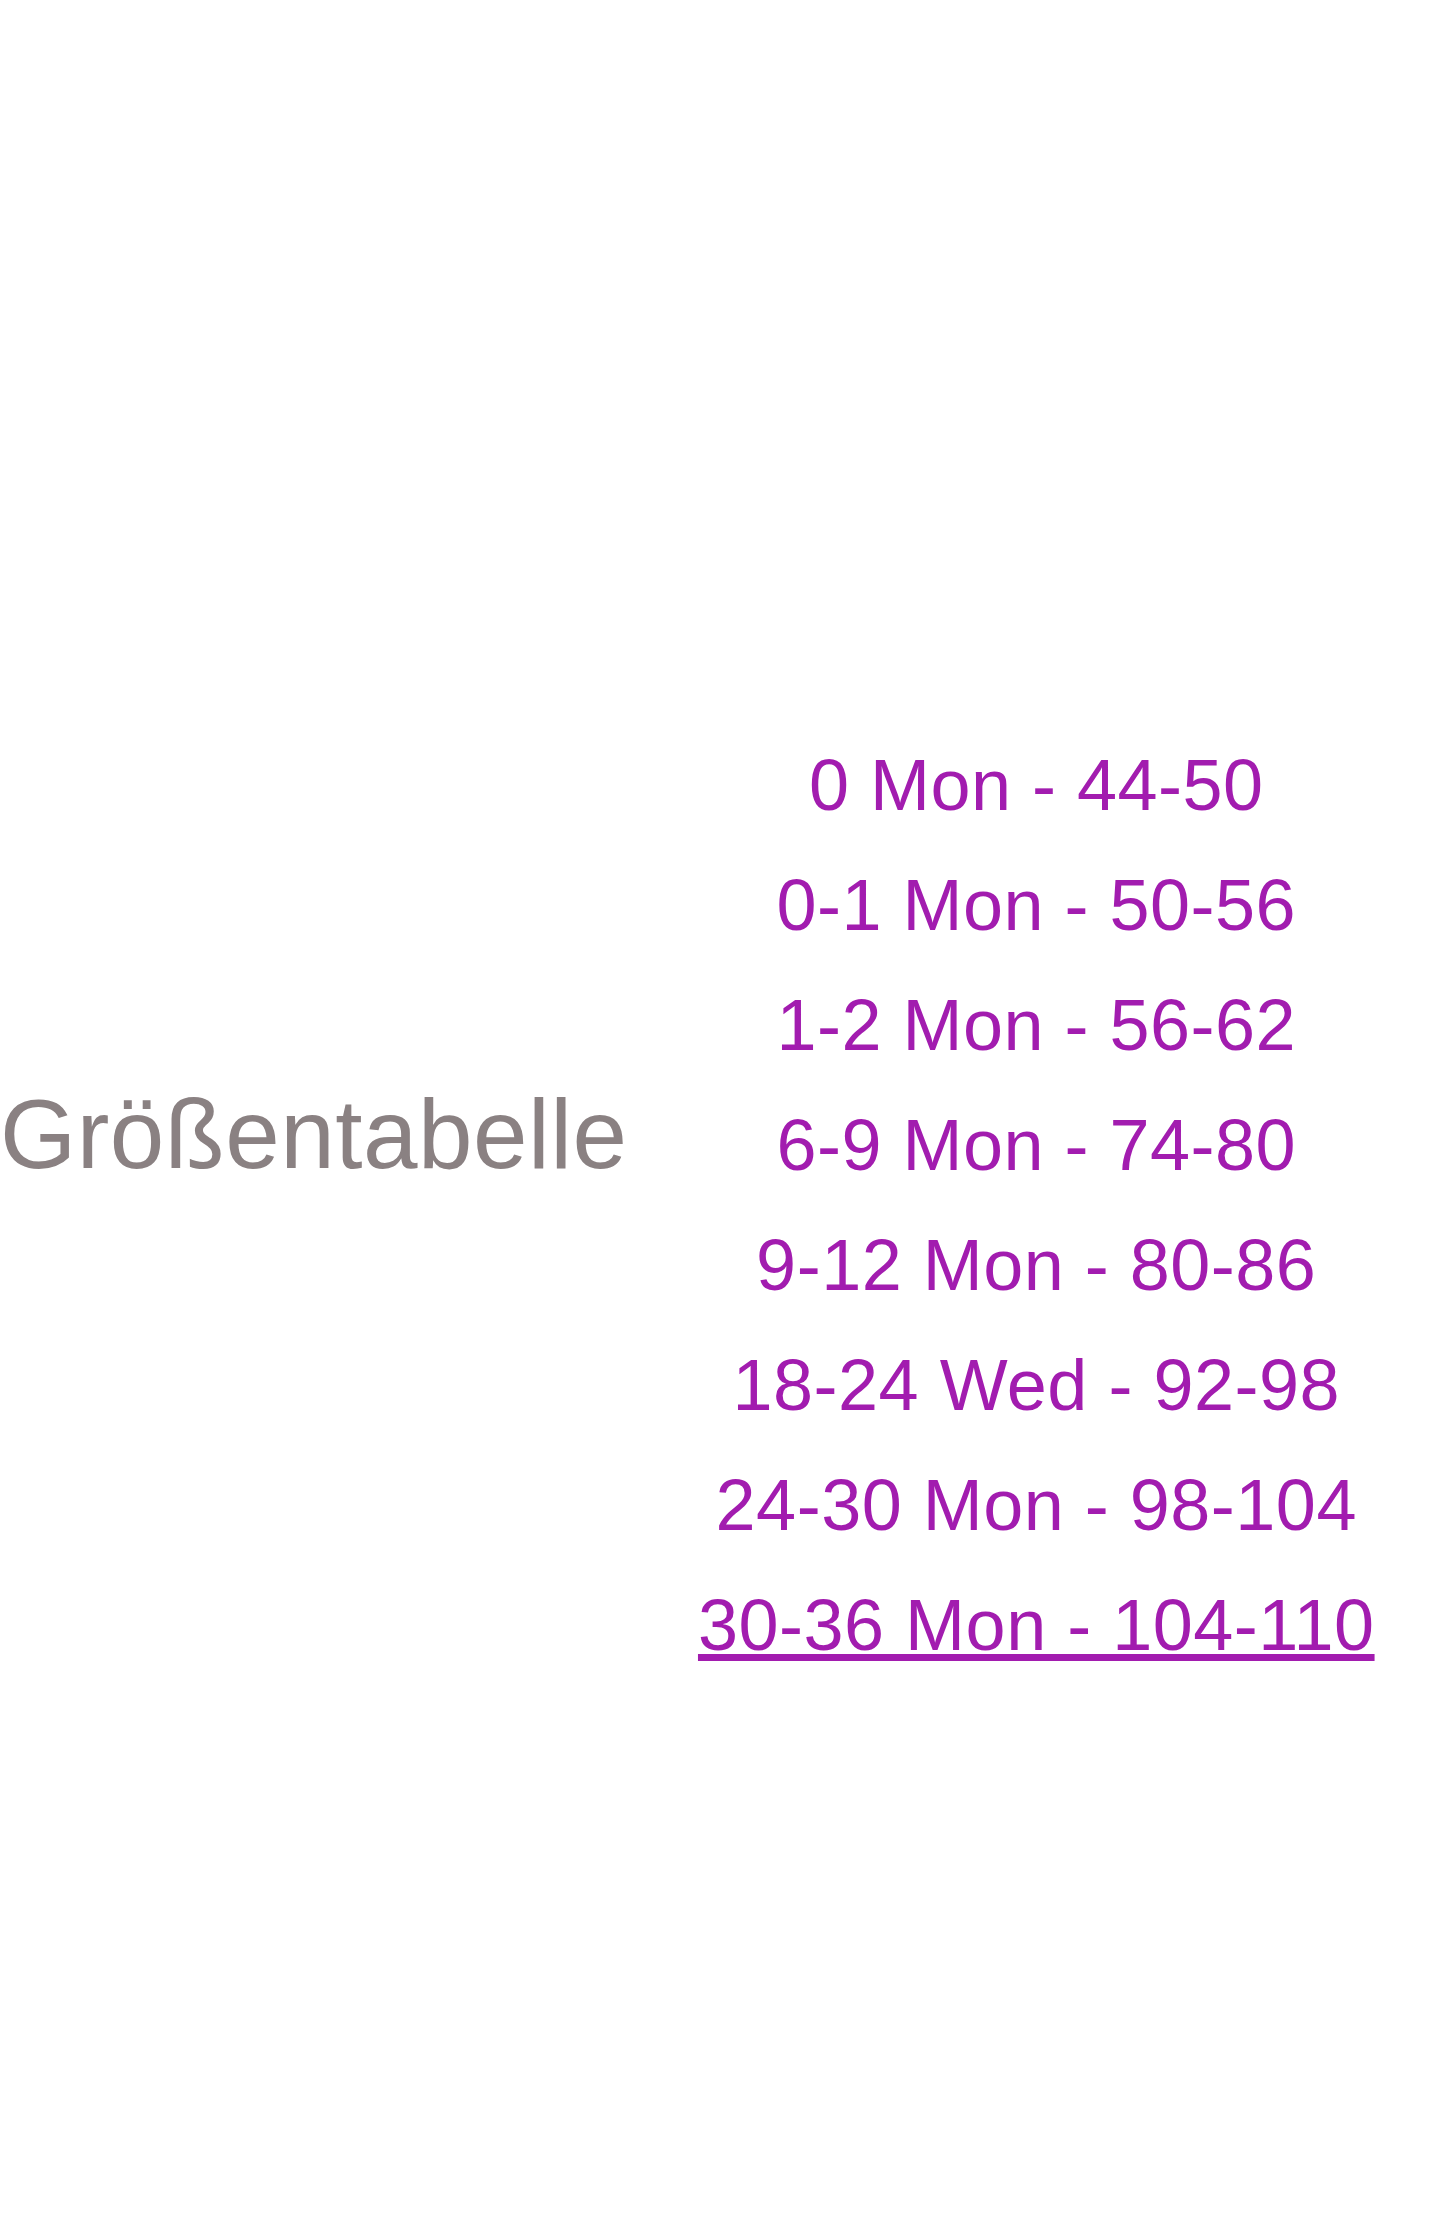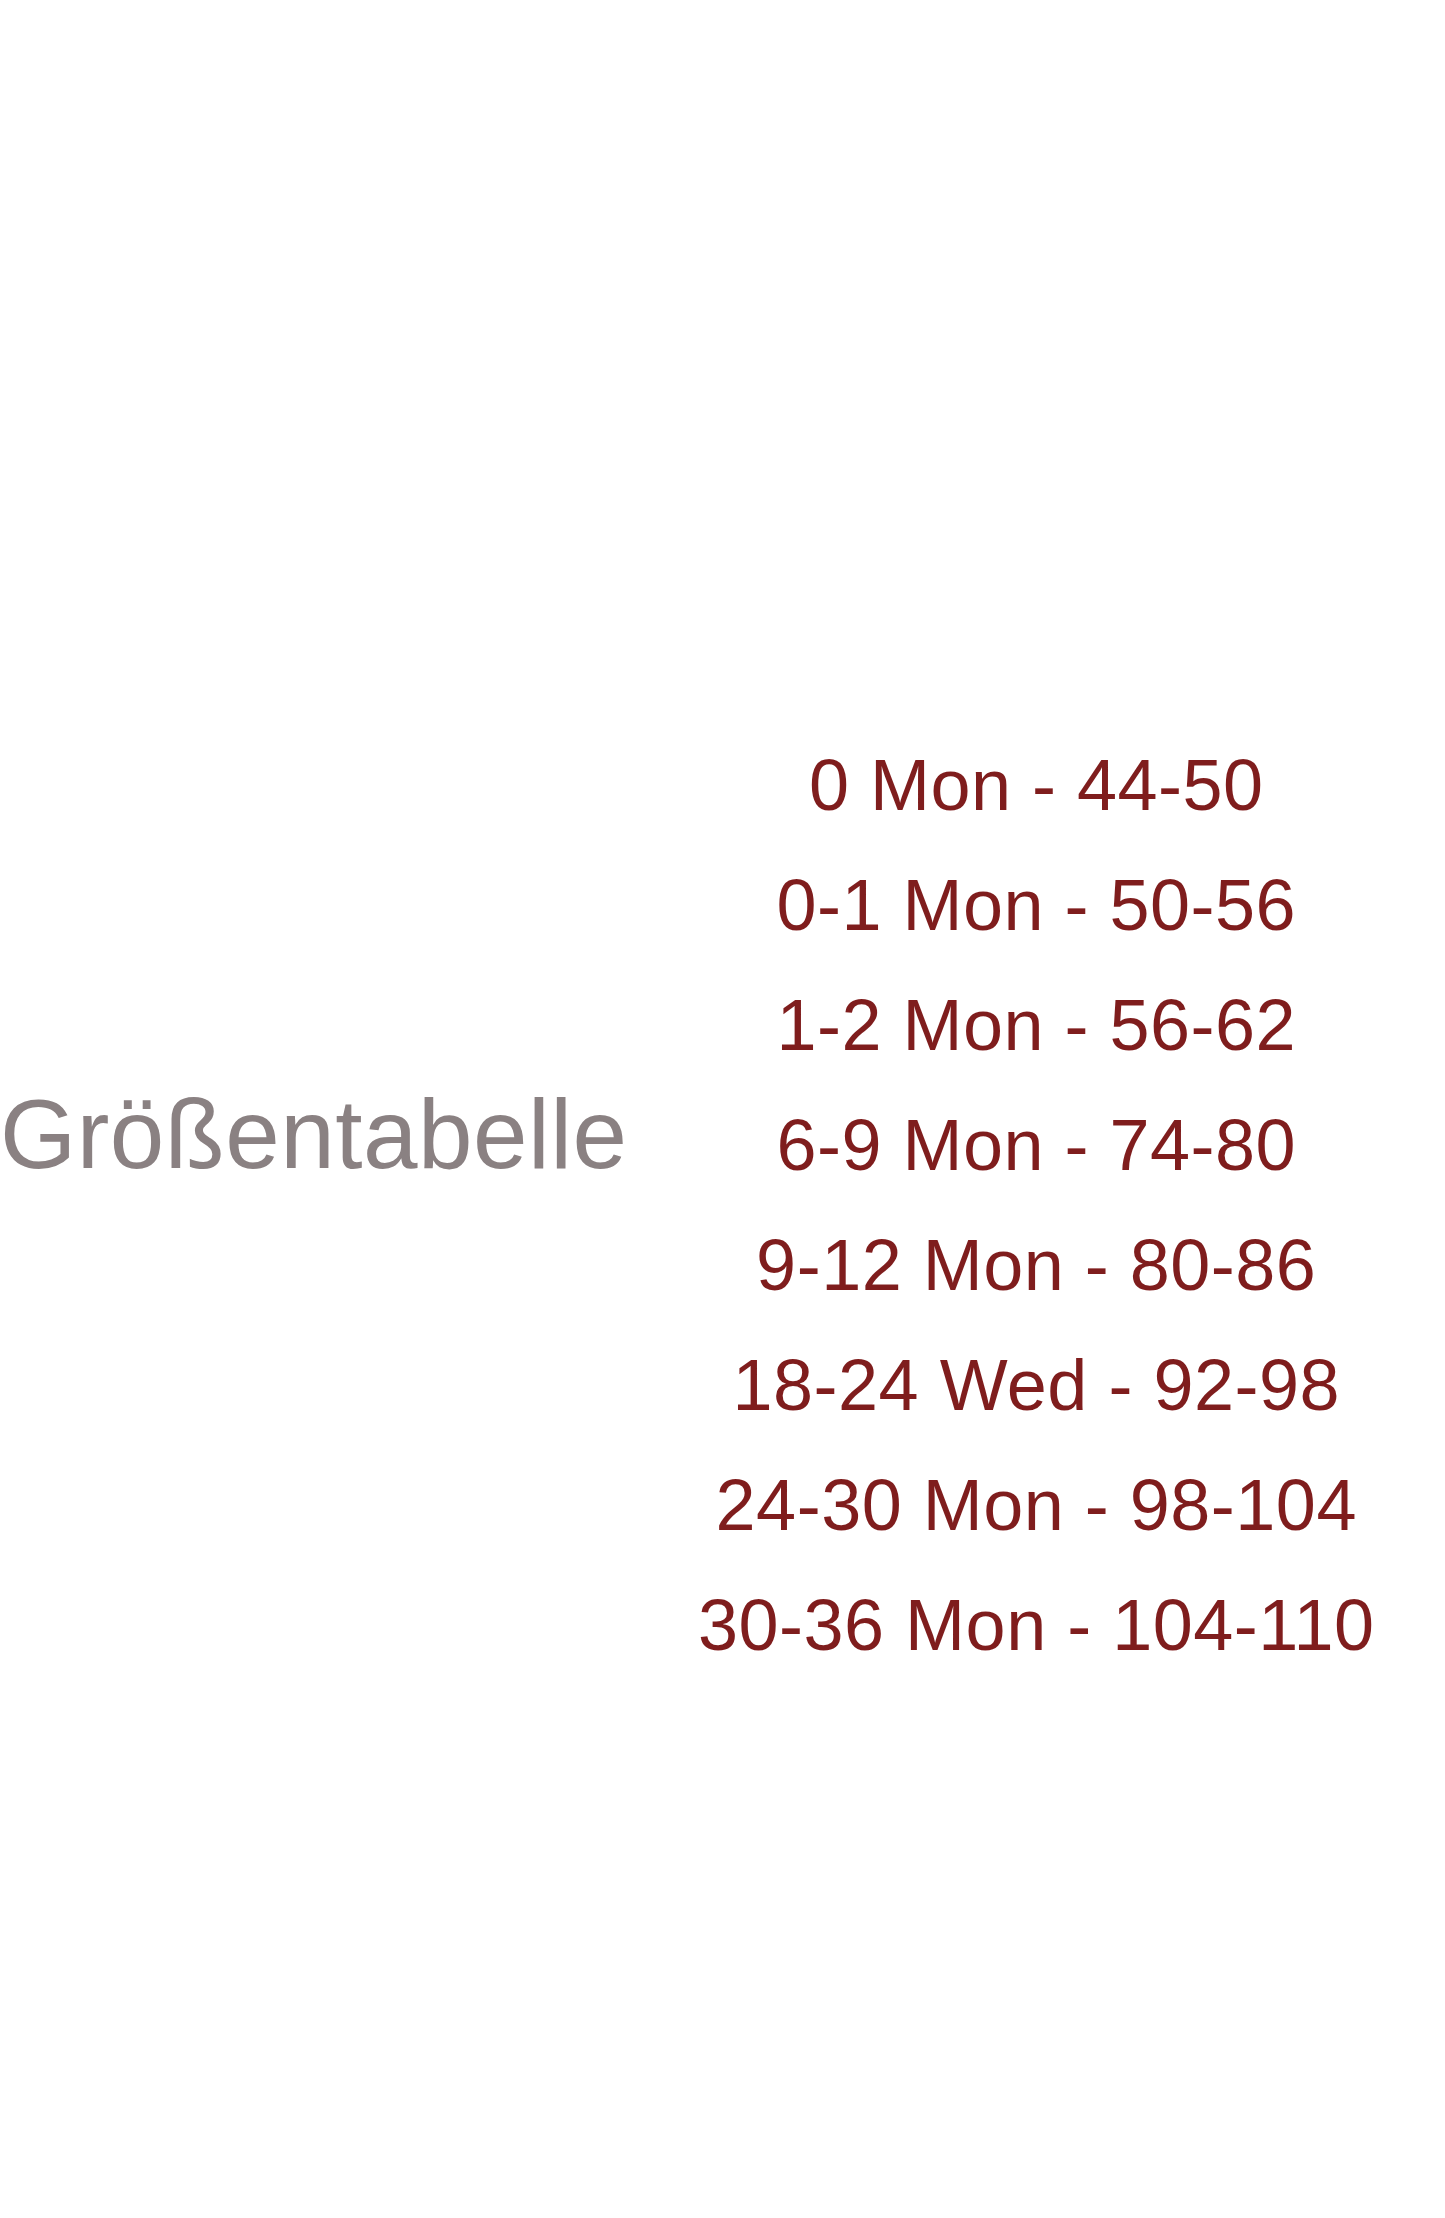--- a/index.html
+++ b/index.html
@@ -37,29 +37,30 @@
   .rows {
     margin-top: 152px;
     display: flex;
     flex-direction: column;
     align-items: center;
     width: 100%;
   }
   .row {
     font-size: 72px;
     font-weight: 400;
-    color: #7f1d1d;
+    color: #a21caf;
     line-height: 1.0;
     text-align: center;
     letter-spacing: 0.5px;
     margin-bottom: 48px;
     white-space: nowrap;
   }
   .row:last-child {
     margin-bottom: 0;
+    text-decoration: underline;
   }
 </style>
 </head>
 <body>
 
 <div class="page">
 
   <h1 class="size-title">Größentabelle</h1>
 
   <div class="rows">

